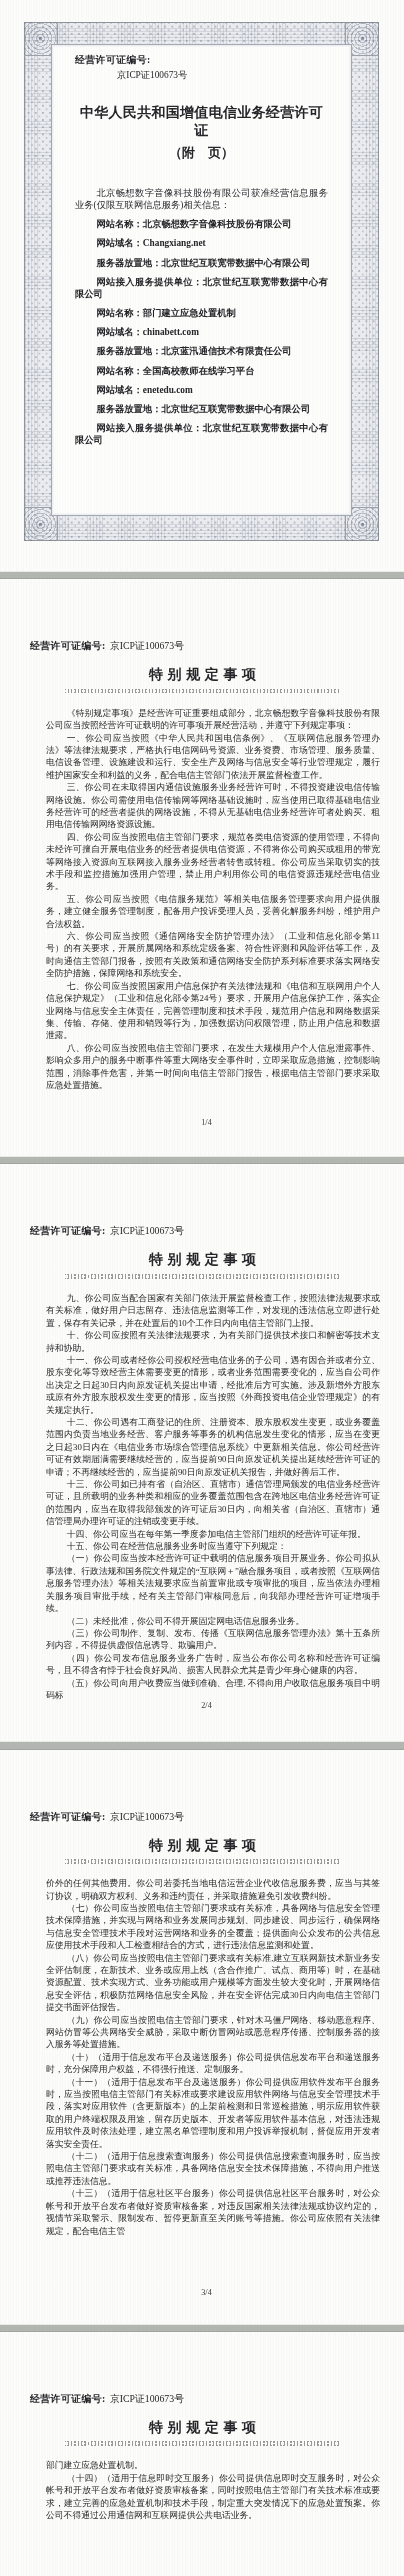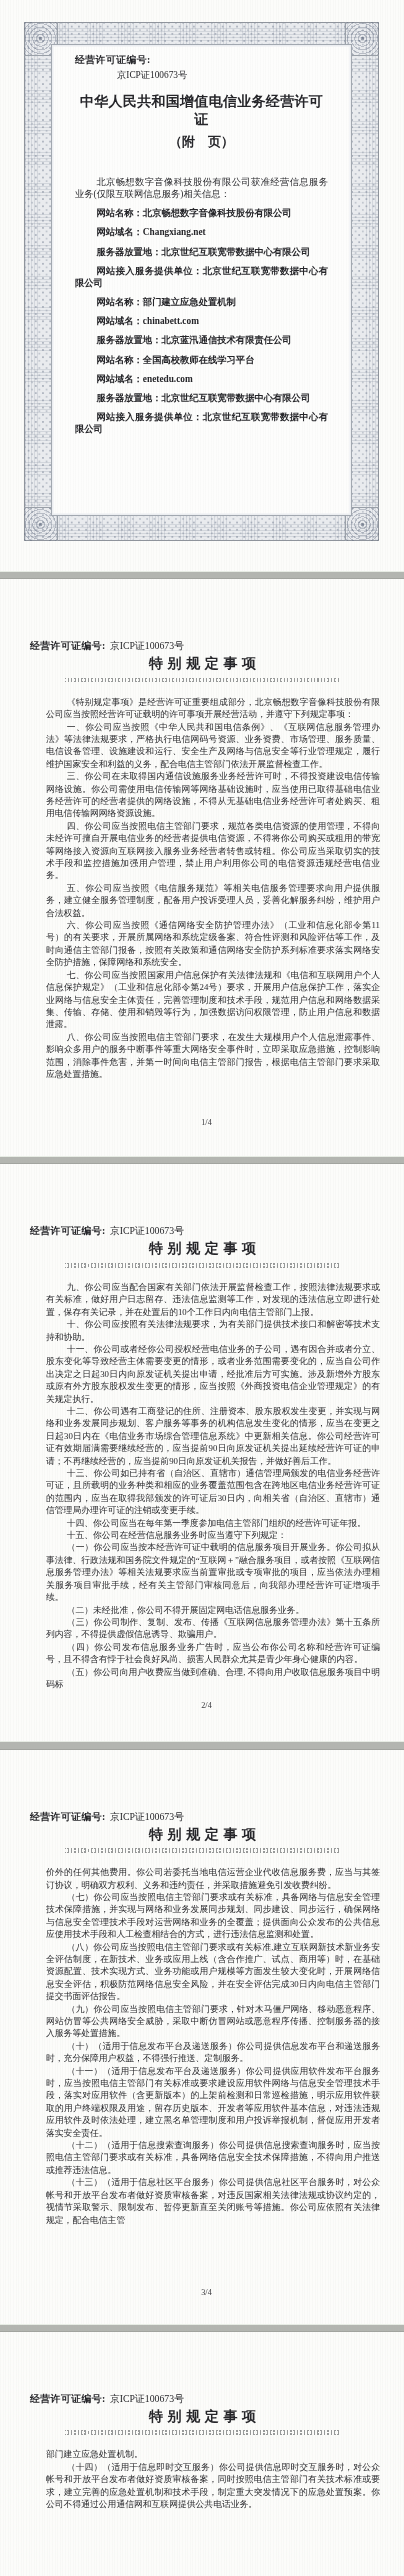--- a/index.html
+++ b/index.html
@@ -31,34 +31,34 @@
   .corner.tl{left:-1px;top:-1px;border-right:0.5px solid #9aa0a8;border-bottom:0.5px solid #9aa0a8;}
   .corner.tr{right:-1px;top:-1px;border-left:0.5px solid #9aa0a8;border-bottom:0.5px solid #9aa0a8;}
   .corner.bl{left:-1px;bottom:-1px;border-right:0.5px solid #9aa0a8;border-top:0.5px solid #9aa0a8;}
   .corner.br{right:-1px;bottom:-1px;border-left:0.5px solid #9aa0a8;border-top:0.5px solid #9aa0a8;}
   .frame-inner{position:absolute;left:26px;right:26px;top:21.6px;bottom:24px;
                background:#fdfdfc;border:1px solid #a2a8b0;box-shadow:0 0 0 1.5px #eceef1 inset;
                padding:9.3px 23px 0 23px;box-sizing:border-box;
                background-image:repeating-linear-gradient(90deg,rgba(70,80,70,0.02) 0 1px,rgba(0,0,0,0) 1px 2.6px);}
   .cert-licline{font-size:9.8px;font-weight:bold;letter-spacing:0.5px;}
   .cert-licnum{margin:1.5px 0 0 42px;font-size:9.3px;font-weight:normal;}
-  .cert-title{margin-top:11px;text-align:center;font-size:14px;font-weight:bold;letter-spacing:0.3px;}
+  .cert-title{margin-top:22px;text-align:center;font-size:14px;font-weight:bold;letter-spacing:0.3px;}
   .cert-sub{margin-top:4.1px;text-align:center;font-size:13px;font-weight:bold;}
   .cert-intro{margin-top:25px;font-size:9.3px;line-height:12px;text-indent:2.3em;text-align:justify;}
   .cert-entries{margin-top:2.1px;font-weight:bold;}
   .cert-entries p{margin:7.2px 0 0 0;font-size:9.3px;line-height:12px;text-indent:2.3em;text-align:justify;}
 
   
   .page-prov{height:577px;}
   .page-prov.h4{height:574px;}
   .page-prov.h5{height:550px;}
   .phead{padding:61px 0 0 30px;font-size:9.8px;}
   .phead .lbl{font-weight:bold;letter-spacing:0.5px;}
   .phead .num{margin-left:4.1px;font-weight:normal;}
-  .ptitle{margin-top:2px;text-align:center;font-size:14px;font-weight:bold;letter-spacing:4.6px;padding-left:4.6px;}
+  .ptitle{margin-top:13px;text-align:center;font-size:14px;font-weight:bold;letter-spacing:4.6px;padding-left:4.6px;}
   .squiggle{width:275px;height:4.6px;margin:4.6px auto 0 auto;opacity:0.75;
             background:
               repeating-linear-gradient(102deg,#777a7a 0 0.8px,rgba(0,0,0,0) 0.8px 3.3px),
               repeating-linear-gradient(78deg,#777a7a 0 0.8px,rgba(0,0,0,0) 0.8px 3.3px);}
   .pbody{margin:13.4px 25px 0 46px;font-size:8.8px;line-height:12.4px;text-align:justify;}
   .pbody p{margin:0;text-indent:2.35em;}
   .pbody p.cont{text-indent:0;}
   .pfoot{position:absolute;left:4px;width:100%;text-align:center;font-size:8.2px;color:#3a3a3e;margin-top:36px;}
   .pfoot.f1{bottom:29px;} .pfoot.f2{bottom:31px;} .pfoot.f3{bottom:27px;}
 </style>
@@ -122,21 +122,21 @@
   <section class="page page-prov">
     <div class="phead">
       <span class="lbl">经营许可证编号:</span><span class="num">京ICP证100673号</span>
     </div>
     <div class="ptitle">特别规定事项</div>
     <div class="squiggle"></div>
     <div class="pbody">
       <p>九、你公司应当配合国家有关部门依法开展监督检查工作，按照法律法规要求或有关标准，做好用户日志留存、违法信息监测等工作，对发现的违法信息立即进行处置，保存有关记录，并在处置后的10个工作日内向电信主管部门上报。</p>
       <p>十、你公司应按照有关法律法规要求，为有关部门提供技术接口和解密等技术支持和协助。</p>
       <p>十一、你公司或者经你公司授权经营电信业务的子公司，遇有因合并或者分立、股东变化等导致经营主体需要变更的情形，或者业务范围需要变化的，应当自公司作出决定之日起30日内向原发证机关提出申请，经批准后方可实施。涉及新增外方股东或原有外方股东股权发生变更的情形，应当按照《外商投资电信企业管理规定》的有关规定执行。</p>
-      <p>十二、你公司遇有工商登记的住所、注册资本、股东股权发生变更，并实现与网络和业务发展同步规划、客户服务等事务的机构信息发生变化的情形，应当在变更之日起30日内在《电信业务市场综合管理信息系统》中更新相关信息。你公司经营许可证有效期届满需要继续经营的，应当提前90日向原发证机关提出延续经营许可证的申请；不再继续经营的，应当提前90日向原发证机关报告，并做好善后工作。</p>
+      <p>十二、你公司遇有工商登记的住所、注册资本、股东股权发生变更，或业务覆盖范围内负责当地业务经营、客户服务等事务的机构信息发生变化的情形，应当在变更之日起30日内在《电信业务市场综合管理信息系统》中更新相关信息。你公司经营许可证有效期届满需要继续经营的，应当提前90日向原发证机关提出延续经营许可证的申请；不再继续经营的，应当提前90日向原发证机关报告，并做好善后工作。</p>
       <p>十三、你公司如已持有省（自治区、直辖市）通信管理局颁发的电信业务经营许可证，且所载明的业务种类和相应的业务覆盖范围包含在跨地区电信业务经营许可证的范围内，应当在取得我部颁发的许可证后30日内，向相关省（自治区、直辖市）通信管理局办理许可证的注销或变更手续。</p>
       <p>十四、你公司应当在每年第一季度参加电信主管部门组织的经营许可证年报。</p>
       <p>十五、你公司在经营信息服务业务时应当遵守下列规定：</p>
       <p>（一）你公司应当按本经营许可证中载明的信息服务项目开展业务。你公司拟从事法律、行政法规和国务院文件规定的“互联网＋”融合服务项目，或者按照《互联网信息服务管理办法》等相关法规要求应当前置审批或专项审批的项目，应当依法办理相关服务项目审批手续，经有关主管部门审核同意后，向我部办理经营许可证增项手续。</p>
       <p>（二）未经批准，你公司不得开展固定网电话信息服务业务。</p>
       <p>（三）你公司制作、复制、发布、传播《互联网信息服务管理办法》第十五条所列内容，不得提供虚假信息诱导、欺骗用户。</p>
       <p>（四）你公司发布信息服务业务广告时，应当公布你公司名称和经营许可证编号，且不得含有悖于社会良好风尚、损害人民群众尤其是青少年身心健康的内容。</p>
       <p>（五）你公司向用户收费应当做到准确、合理, 不得向用户收取信息服务项目中明码标</p>
     </div>
     <div class="pfoot f2">2/4</div>

